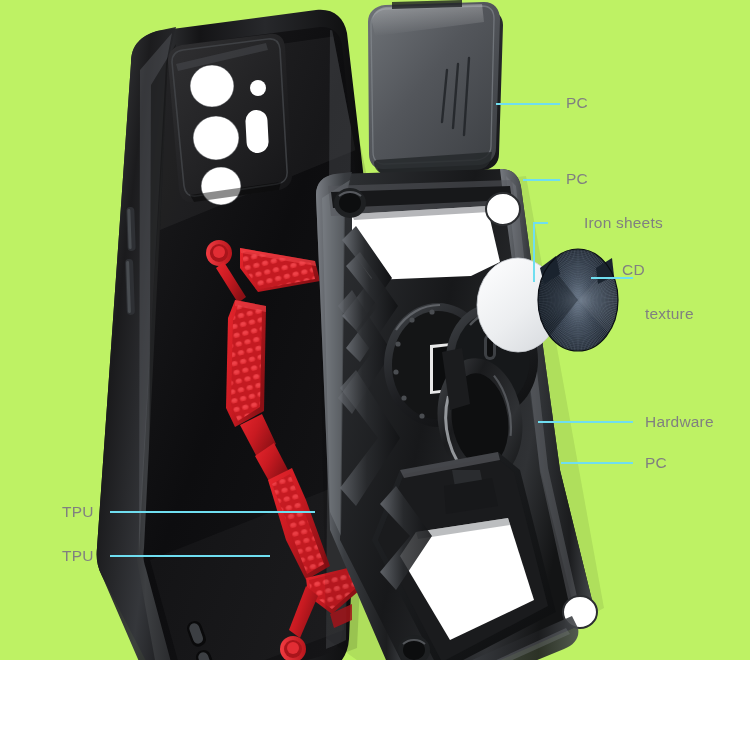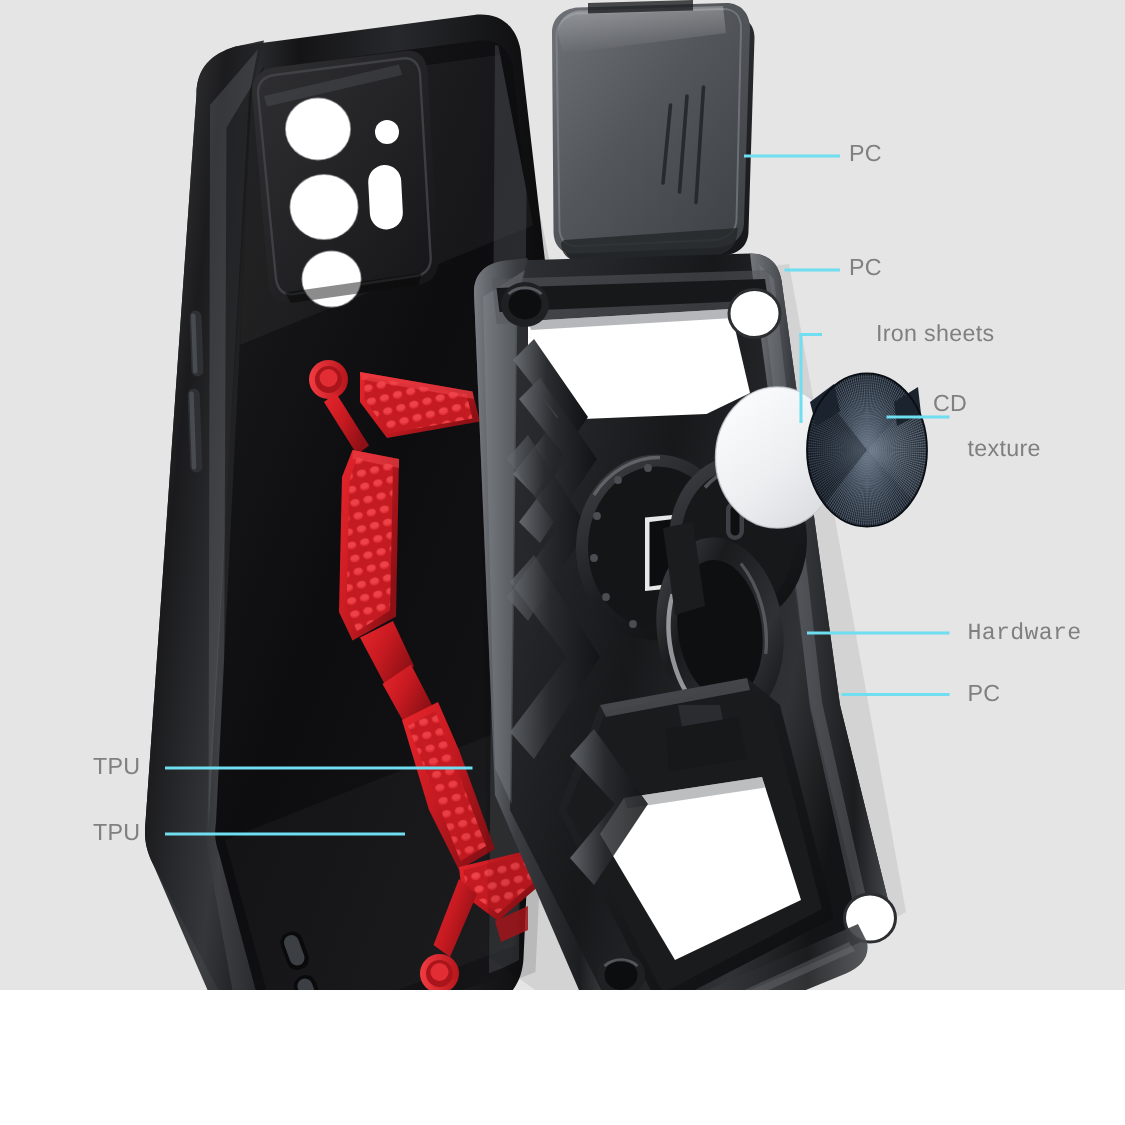--- a/index.html
+++ b/index.html
@@ -1,17 +1,17 @@
 <!DOCTYPE html>
 <html><head>
 <meta charset="utf-8">
 <style>
   html,body{margin:0;padding:0;background:#fff;}
   body{width:750px;height:750px;overflow:hidden;font-family:"Liberation Sans",sans-serif;}
-  #stage{position:relative;width:750px;height:660px;background:#e5e5e5;overflow:hidden;}
+  #stage{position:relative;width:750px;height:660px;background:#bef264;overflow:hidden;}
   #art{position:absolute;inset:0;width:750px;height:750px;}
   .ann{position:absolute;color:#808080;font-size:15.5px;font-family:"Liberation Sans",sans-serif;white-space:nowrap;letter-spacing:.2px;}
   .lead{position:absolute;background:#6fdef0;}
   .lead.h{height:2px;}
   .lead.v{width:2px;}
 </style>
 </head>
 <body>
 
 <div id="stage">
@@ -582,23 +582,23 @@
   <div id="labels">
       <div class="lead h" style="left: 496px; top: 103px; width: 64px; background: rgb(111, 222, 240);"></div>
       <div class="ann" style="left: 566px; top: 94px; color: rgb(128, 128, 128);">PC</div>
       <div class="lead h" style="left: 523px; top: 179px; width: 37px; background: rgb(111, 222, 240);"></div>
       <div class="ann" style="left: 566px; top: 170px; color: rgb(128, 128, 128);">PC</div>
       <div class="lead h" style="left: 533px; top: 222px; width: 15px; background: rgb(111, 222, 240);"></div>
       <div class="lead v" style="left: 533px; top: 222px; height: 60px; background: rgb(111, 222, 240);"></div>
       <div class="ann" style="left: 556px; top: 214px; color: rgb(128, 128, 128); margin-left: 28px;">Iron sheets</div>
       <div class="lead h" style="left: 591px; top: 277px; width: 42px; background: rgb(111, 222, 240);"></div>
       <div class="ann" style="left: 622px; top: 261px; color: rgb(128, 128, 128);">CD</div>
-      <div class="ann" style="left: 645px; top: 291px; color: rgb(128, 128, 128);">texture</div>
+      <div class="ann" style="left: 645px; top: 305px; color: rgb(128, 128, 128);">texture</div>
       <div class="lead h" style="left: 538px; top: 421px; width: 95px; background: rgb(111, 222, 240);"></div>
-      <div class="ann" style="left: 645px; top: 413px; color: rgb(128, 128, 128); font-family: Liberation Mono, monospace;">Hardware</div>
+      <div class="ann" style="left: 645px; top: 413px; color: rgb(128, 128, 128);">Hardware</div>
       <div class="lead h" style="left: 561px; top: 462px; width: 72px; background: rgb(111, 222, 240);"></div>
       <div class="ann" style="left: 645px; top: 454px; color: rgb(128, 128, 128);">PC</div>
       <div class="lead h" style="left: 110px; top: 511px; width: 205px; background: rgb(111, 222, 240);"></div>
       <div class="ann" style="left: 62px; top: 503px; color: rgb(128, 128, 128);">TPU</div>
       <div class="lead h" style="left: 110px; top: 555px; width: 160px; background: rgb(111, 222, 240);"></div>
       <div class="ann" style="left: 62px; top: 547px; color: rgb(128, 128, 128);">TPU</div>
     </div>
 
 </div>
 

